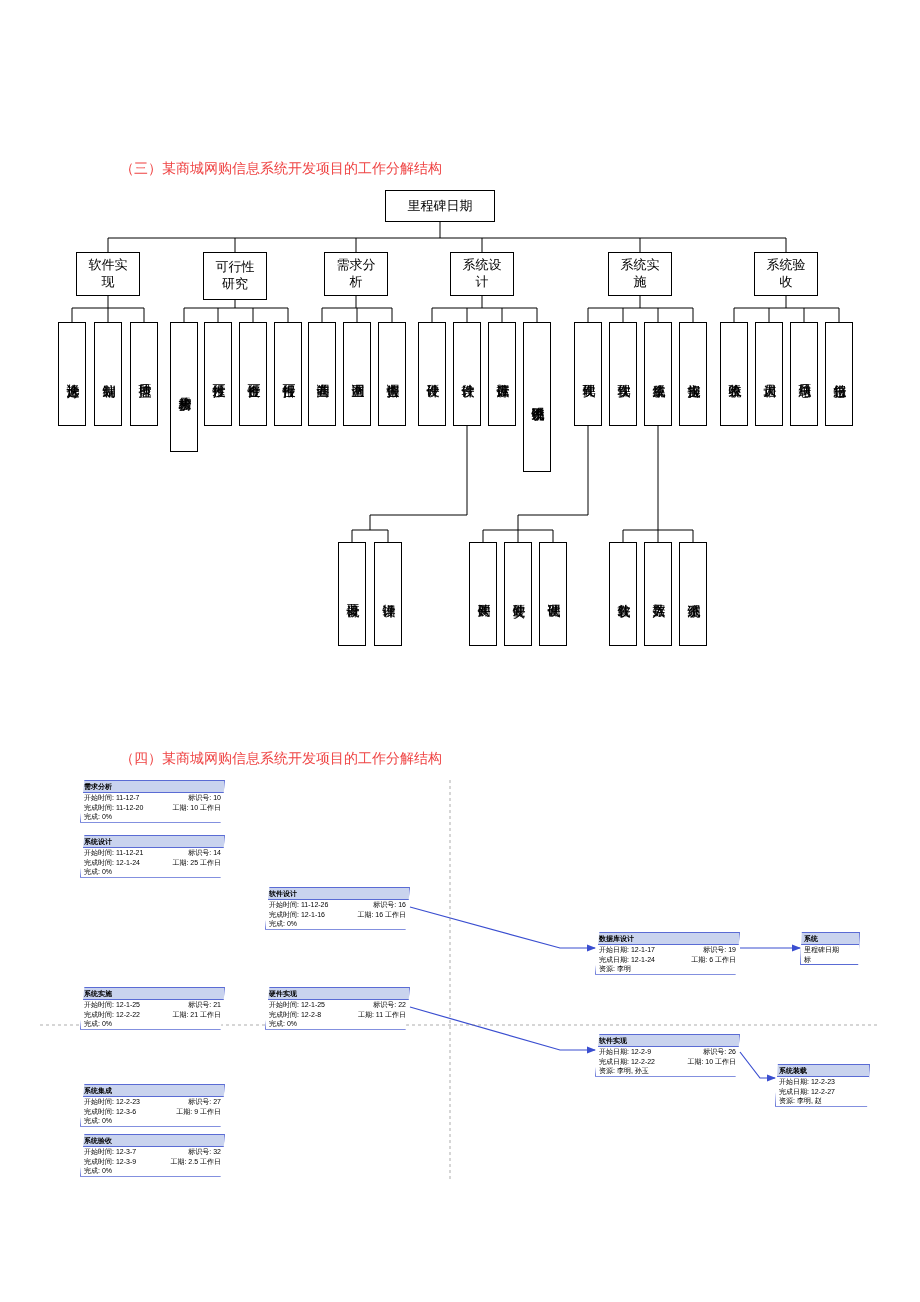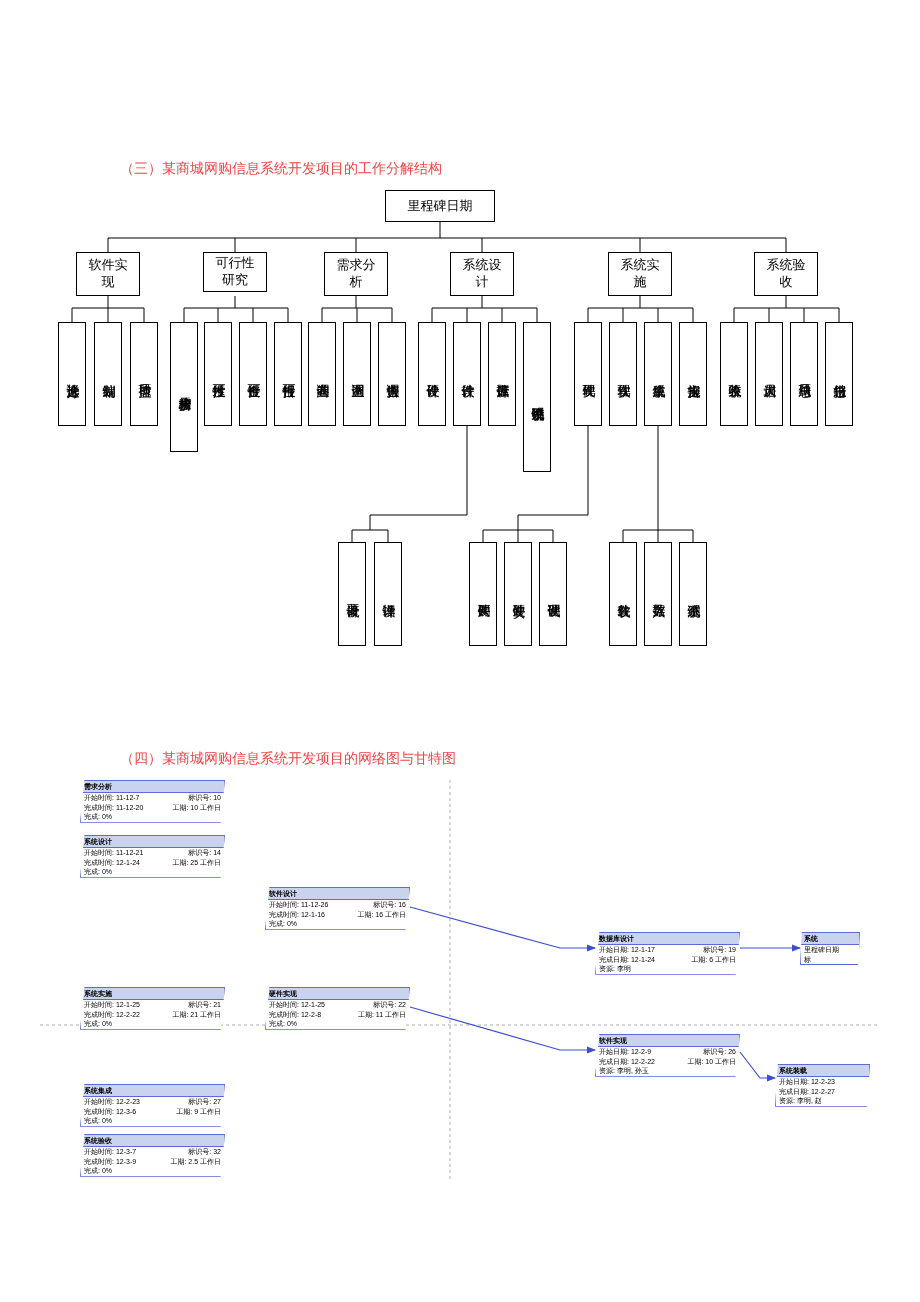--- a/index.html
+++ b/index.html
@@ -109,21 +109,21 @@
       </g>
     </svg>
 
     <div class="node" style="left:345px;top:0;width:110px;height:32px">
         <span>里程碑日期</span>
       </div>
 
     <div class="node" style="left:36px;top:62px;width:64px;height:44px">
         <span>软件实现</span>
       </div>
-    <div class="node" style="left:163px;top:62px;width:64px;height:40px">
+    <div class="node" style="left:163px;top:62px;width:64px;height:48px">
         <span>可行性研究</span>
       </div>
     <div class="node" style="left:284px;top:62px;width:64px;height:44px">
         <span>需求分析</span>
       </div>
     <div class="node" style="left:410px;top:62px;width:64px;height:44px">
         <span>系统设计</span>
       </div>
     <div class="node" style="left:568px;top:62px;width:64px;height:44px">
         <span>系统实施</span>
@@ -225,21 +225,21 @@
         <span>软件装载</span>
       </div>
     <div class="node v" style="left:604px;top:352px;width:28px;height:104px">
         <span>数据导入</span>
       </div>
     <div class="node v" style="left:639px;top:352px;width:28px;height:104px">
         <span>系统测试</span>
       </div>
   </div>
 
-  <div class="heading">（四）某商城网购信息系统开发项目的网络图与甘特图</div>
+  <div class="heading">（四）某商城网购信息系统开发项目的工作分解结构</div>
 
   <div class="net">
     <svg class="netlines" width="840" height="400">
       <defs>
           <marker id="ar" markerWidth="8" markerHeight="8" refX="7" refY="3" orient="auto">
             <path d="M0,0 L0,6 L8,3 z" fill="#3a4ed0"></path>
           </marker>
         </defs>
       <g stroke="#3a4ed0" stroke-width="1.2" fill="none" marker-end="url(#ar)">
         <path d="M370 127 L520 168 L555 168"></path>

